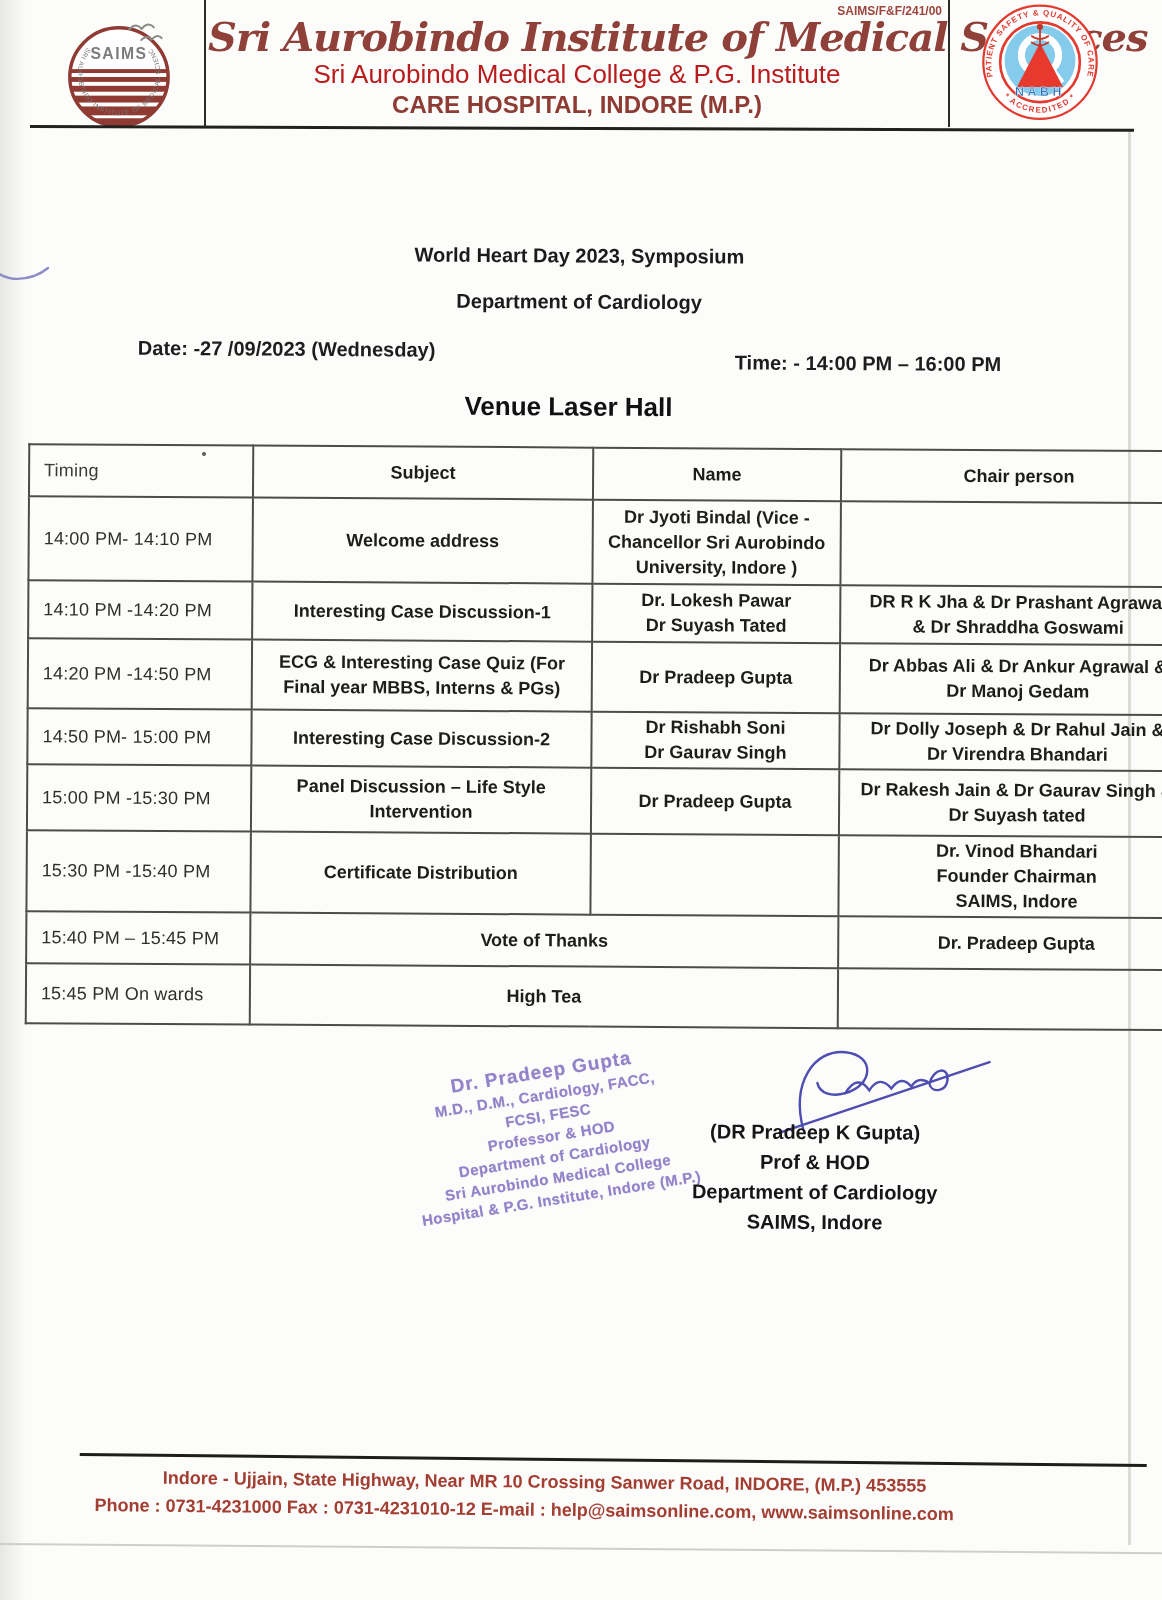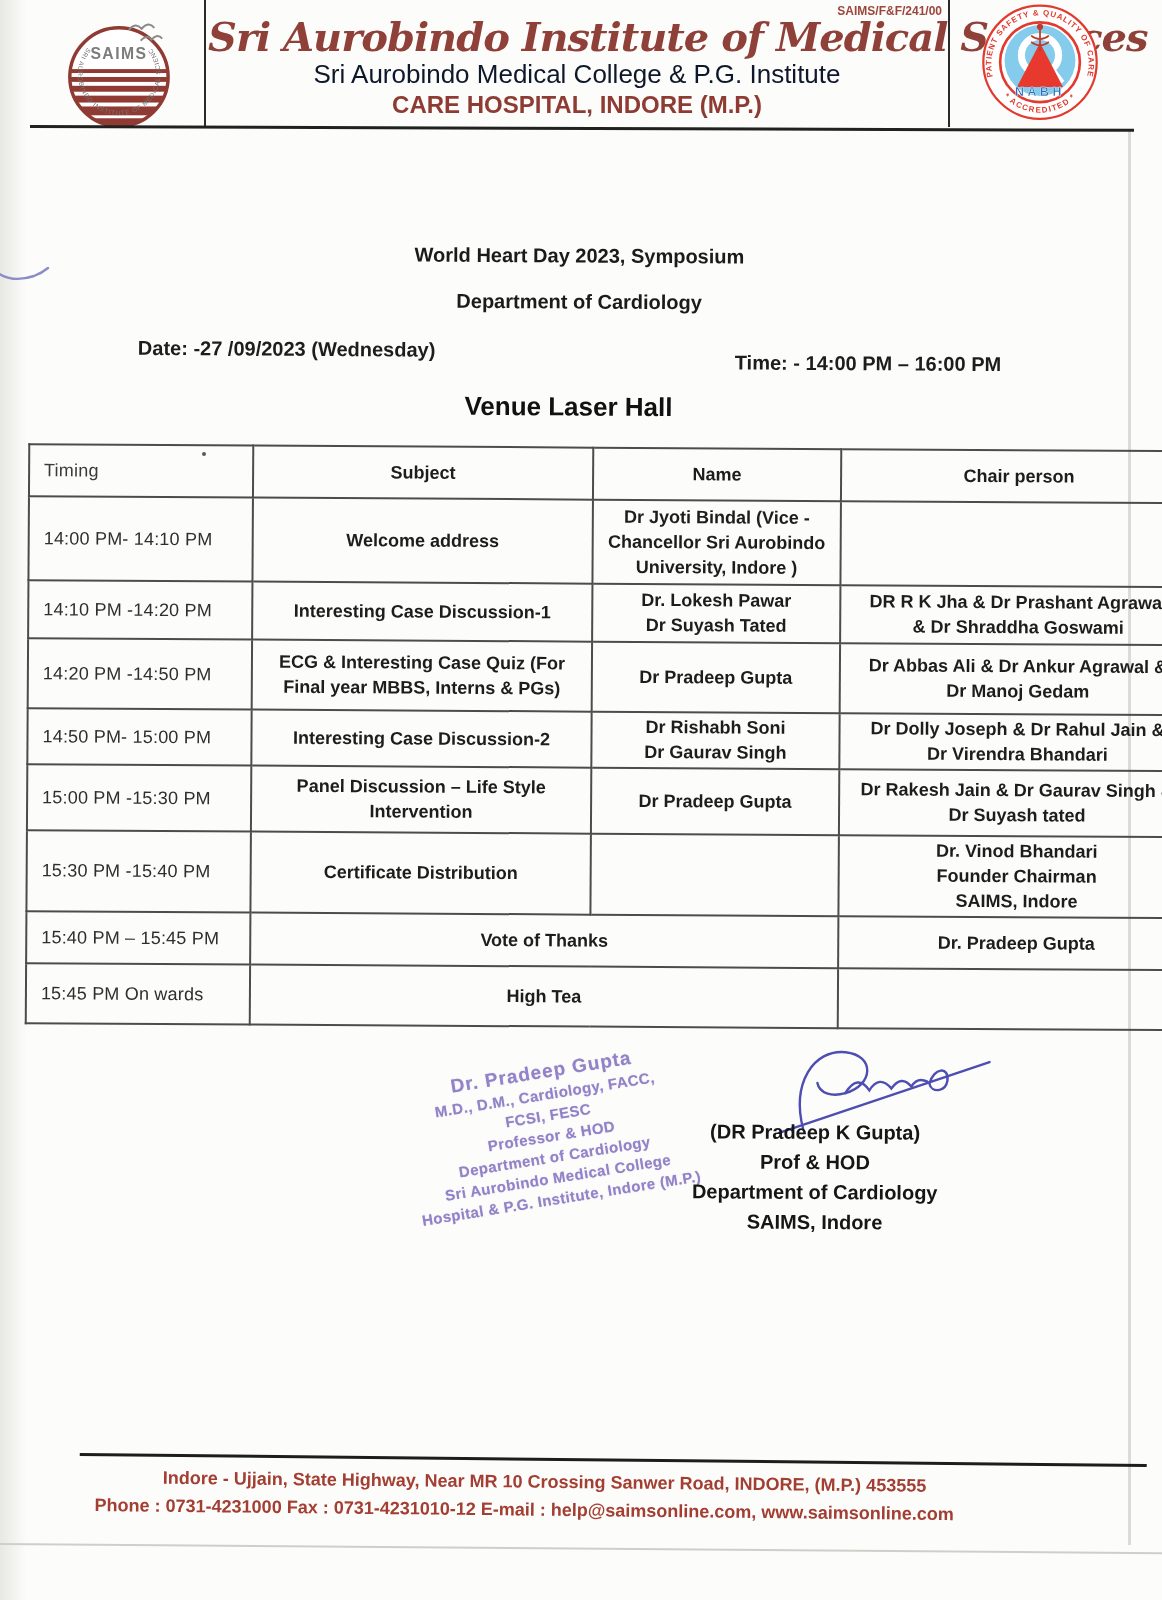--- a/index.html
+++ b/index.html
@@ -19,21 +19,21 @@
   .letterhead{position:absolute;left:0;top:0;width:1162px;height:130px;}
   .logo-box{position:absolute;left:38px;top:16px;width:158px;height:118px;}
   .vline{position:absolute;top:0;width:2px;height:127px;background:#2b2b29;}
   .vline-left{left:204px;}
   .vline-right{left:948px;}
   .head-center{position:absolute;left:208px;top:0;width:738px;text-align:center;}
   .ref-no{position:absolute;top:4px;right:4px;font-size:12px;font-weight:bold;color:#9c463d;}
   .institute-script{
     margin-top:16px;font-family:"DejaVu Serif", serif;font-style:italic;font-weight:600;
     font-size:40px;line-height:42px;color:#8f4038;letter-spacing:-1px;white-space:nowrap;}
-  .college-line{font-size:26px;line-height:31px;color:#0f172a;margin-top:1px;}
+  .college-line{font-size:26px;line-height:31px;color:#b91c1c;margin-top:1px;}
   .hospital-line{font-size:24px;line-height:29px;font-weight:bold;color:#8d3b33;}
   .nabh-box{position:absolute;left:966px;top:2px;width:148px;height:124px;}
   .header-rule{position:absolute;left:30px;top:125px;width:1104px;height:3px;background:#21211f;
     transform:rotate(0.2deg);transform-origin:0 0;}
   
   .content{position:absolute;left:0;top:0;width:1162px;height:1600px;
     transform:rotate(0.35deg);transform-origin:0 0;}
   .event-title{position:absolute;left:0;top:241px;width:1162px;text-align:center;
     font-size:20px;font-weight:bold;color:#1b1b1b;}
   .event-dept{position:absolute;left:0;top:287px;width:1162px;text-align:center;

